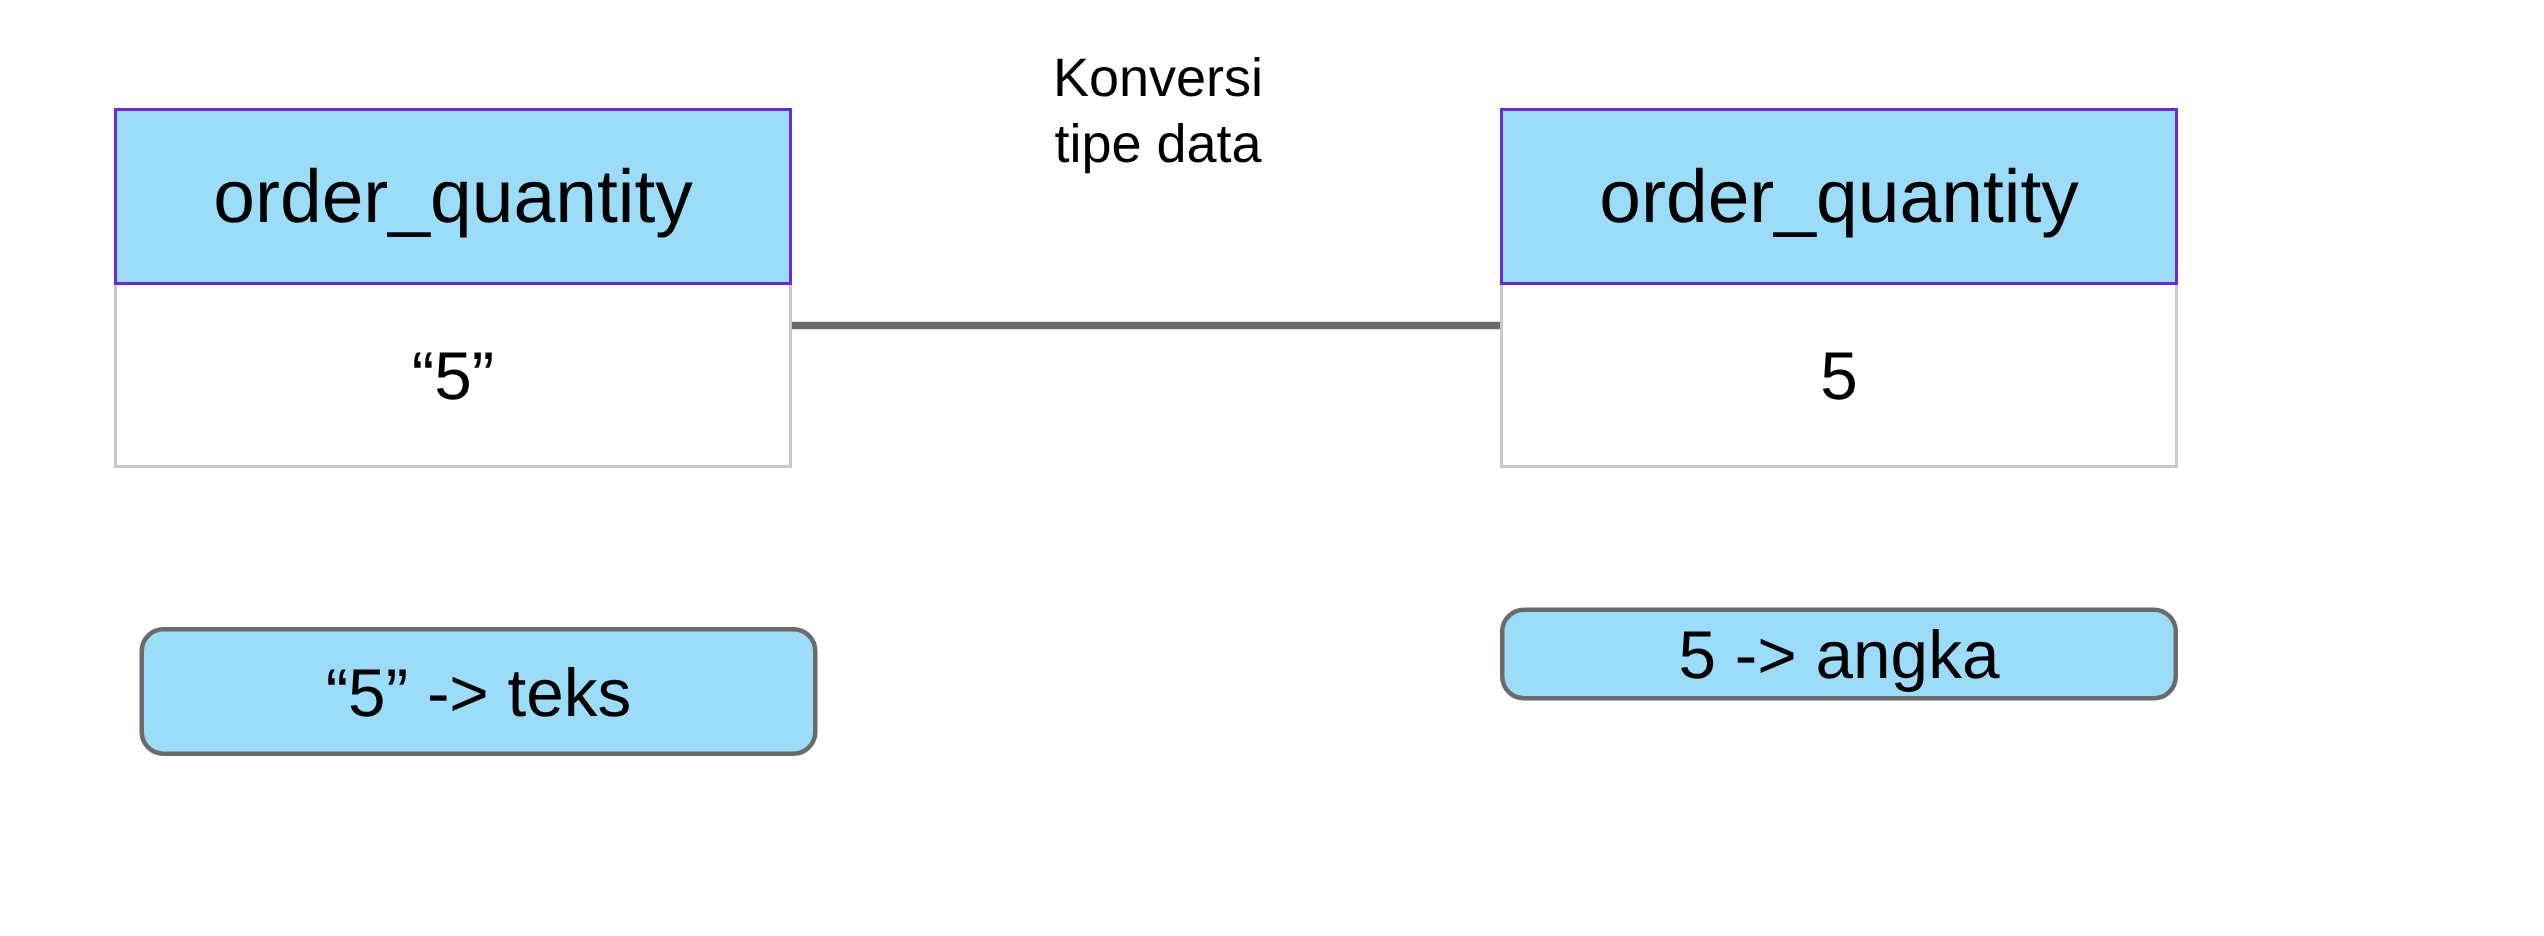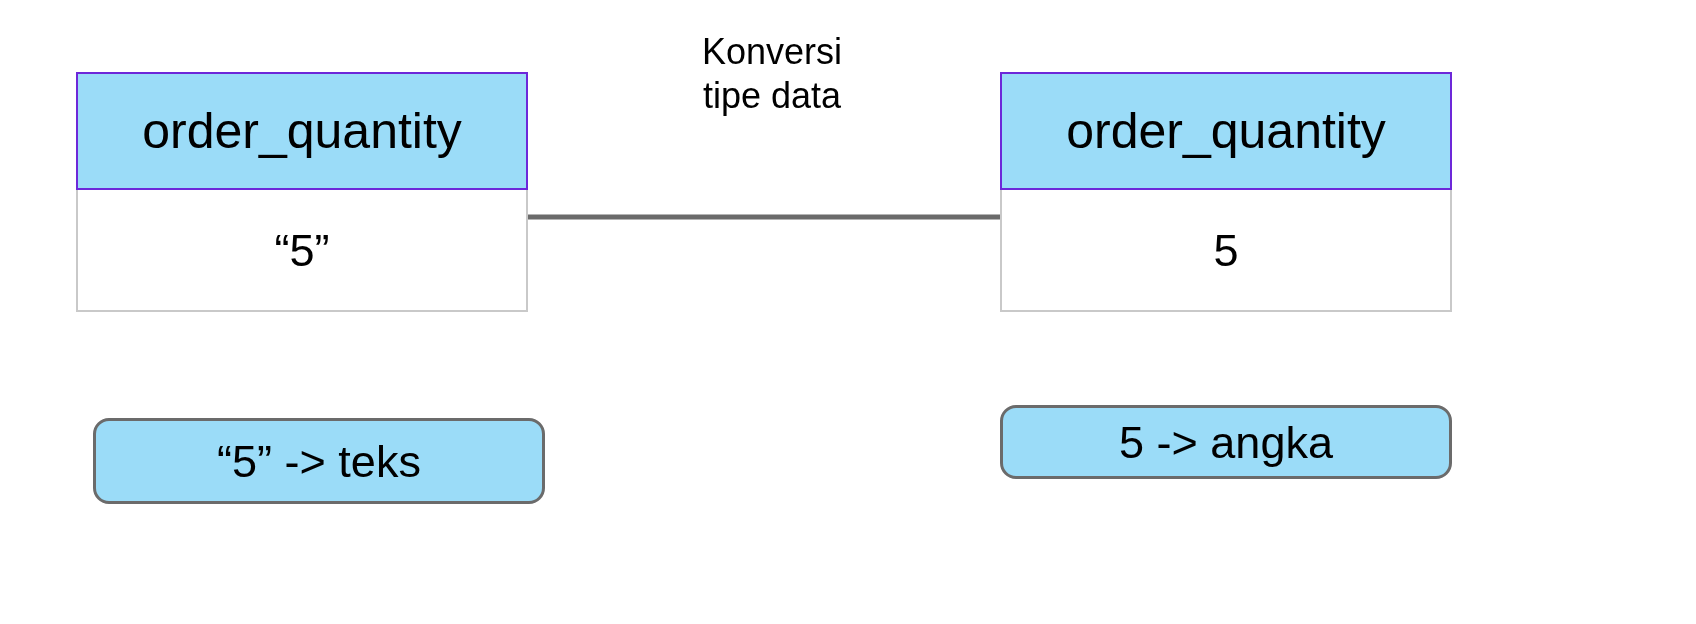--- a/index.html
+++ b/index.html
@@ -104,17 +104,17 @@
 
   <div class="entity" style="left:1000px; top:72px; width:452px;">
     <div class="entity-header">order_quantity</div>
     <div class="entity-cell">5</div>
   </div>
 
   <div class="pill" style="left:76px; top:418px; width:452px; height:86px;margin-left:17px;">
     <span>“5” -&gt; teks</span>
   </div>
 
-  <div class="pill" style="left:1000px; top:405px; width:452px; height:74px;">
+  <div class="pill" style="left:1000px; top:405px; width:452px; height:62px;">
     <span>5 -&gt; angka</span>
   </div>
 
 </div>
 
 </body></html>

